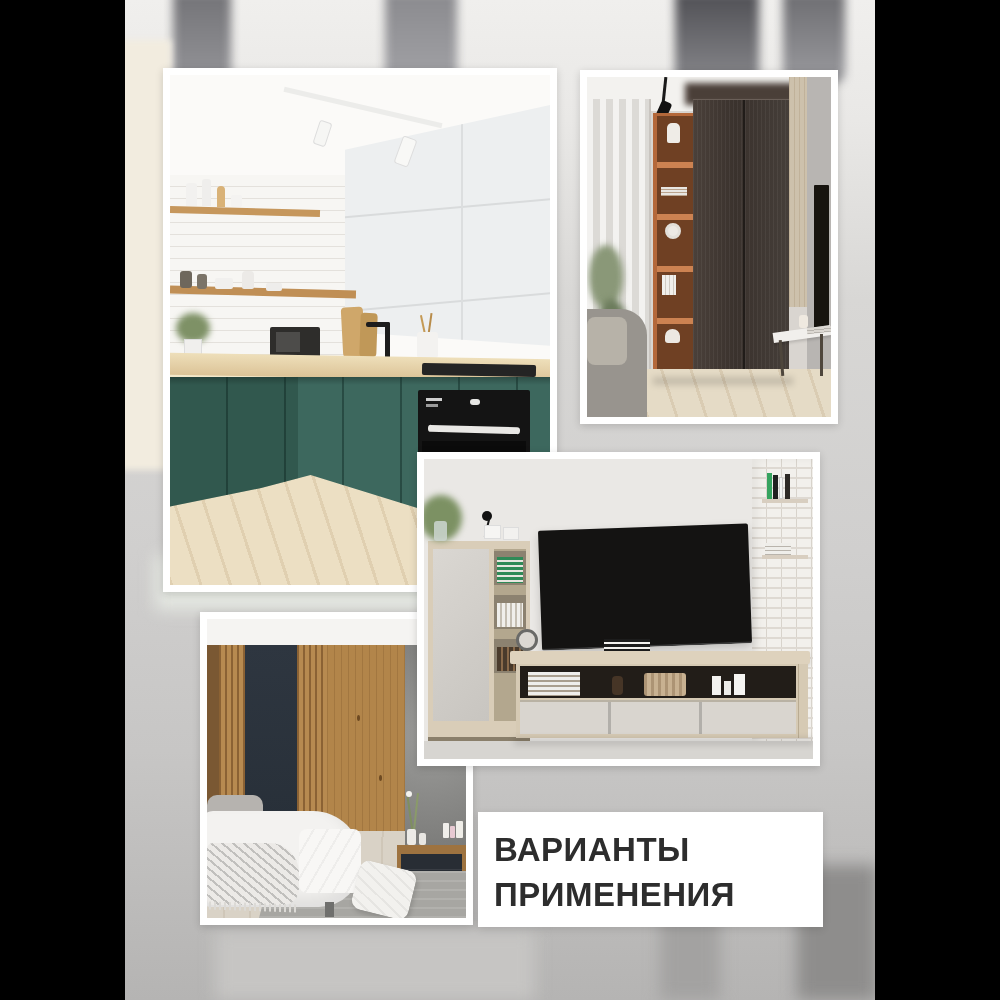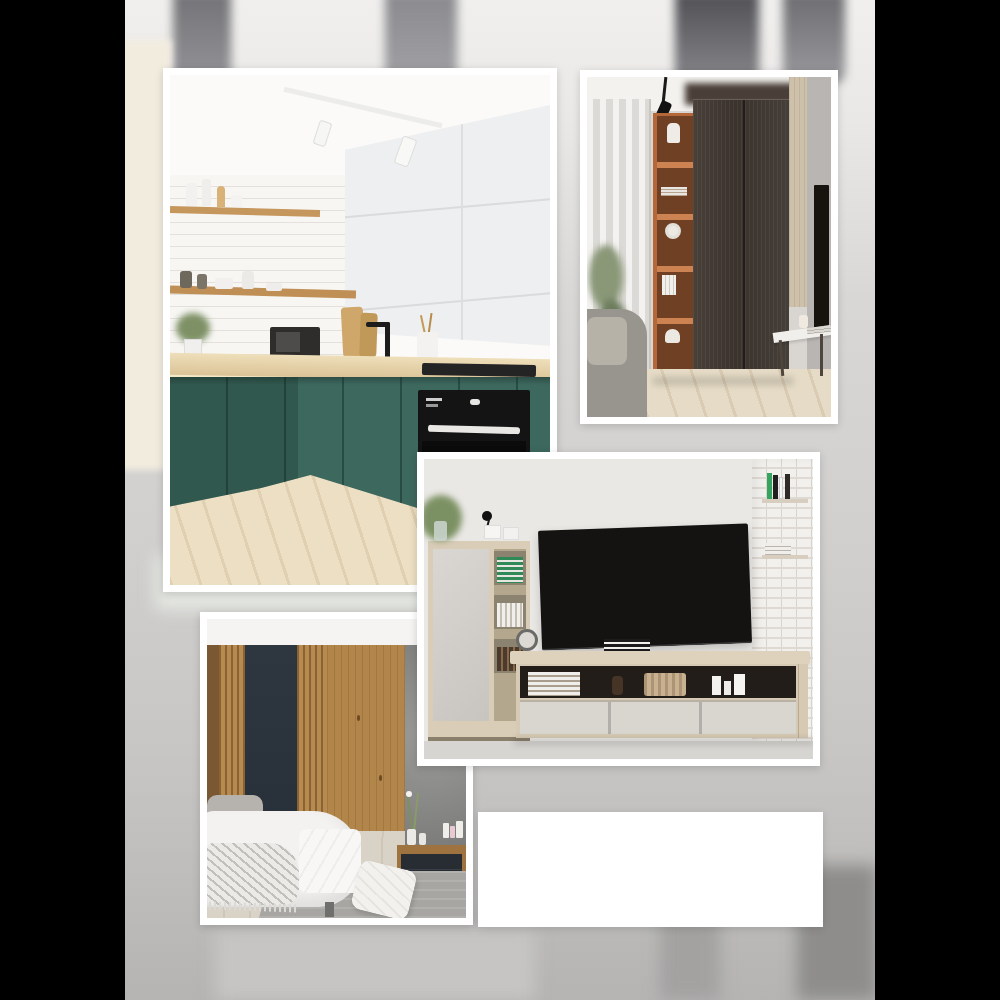--- a/index.html
+++ b/index.html
@@ -203,15 +203,17 @@
         <div class="e" style="left:218px;top:10px;width:11px;height:21px;background:#f5f4f1;"></div>
         <div class="e" style="left:4px;top:36px;width:276px;height:34px;background:#d9d5cf;background-image:linear-gradient(90deg,rgba(0,0,0,0) 0 32%,rgba(0,0,0,.18) 32% 32.8%,rgba(0,0,0,0) 32.8% 65%,rgba(0,0,0,.18) 65% 65.8%,rgba(0,0,0,0) 65.8%);border-top:2px solid #b9b2a4;"></div>
         <div class="e" style="left:282px;top:0;width:10px;height:74px;background:#d6cab4;border-left:1px solid #b9ab92;"></div>
       </div>
       <div class="e" style="left:0;top:282px;width:389px;height:18px;background:#d7d5d1;"></div>
       <div class="e blur3" style="left:90px;top:279px;width:300px;height:7px;background:rgba(0,0,0,.12);"></div>
     </div>
   </div>
 
   <div class="caption" style="left:353px;top:812px;width:345px;height:115px;">
+    <span class="ln">ВАРИАНТЫ</span>
+    <span class="ln">ПРИМЕНЕНИЯ</span>
   </div>
 
 </div>
 
 </body></html>

